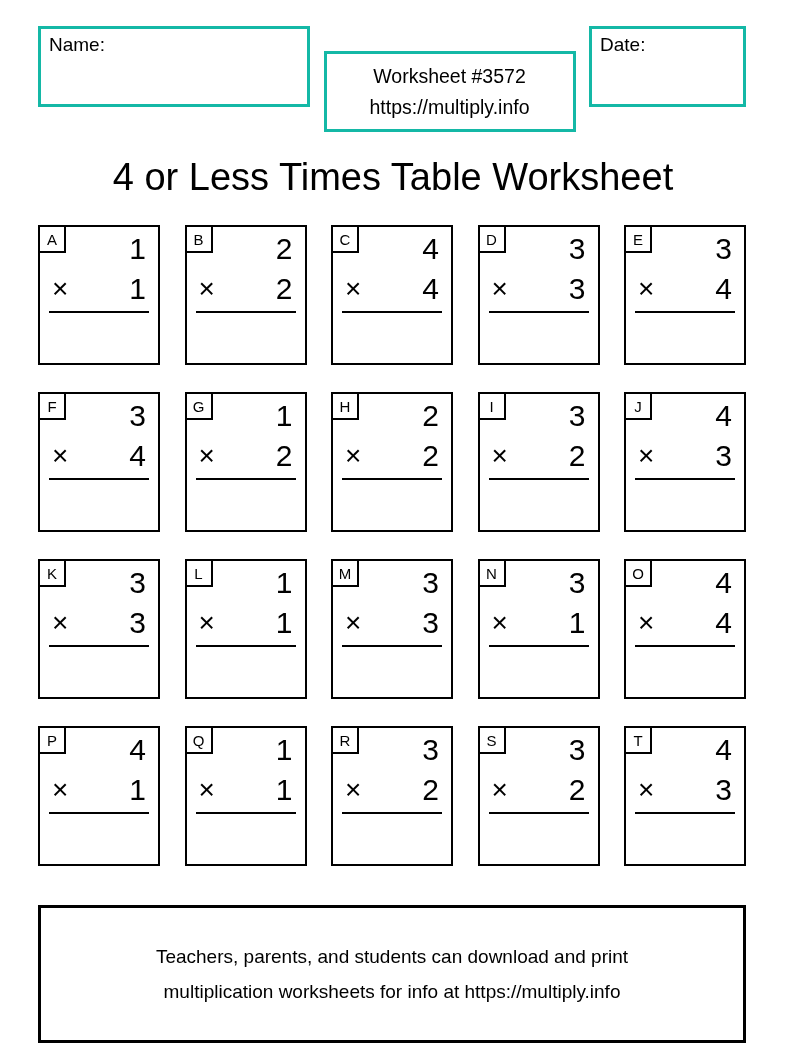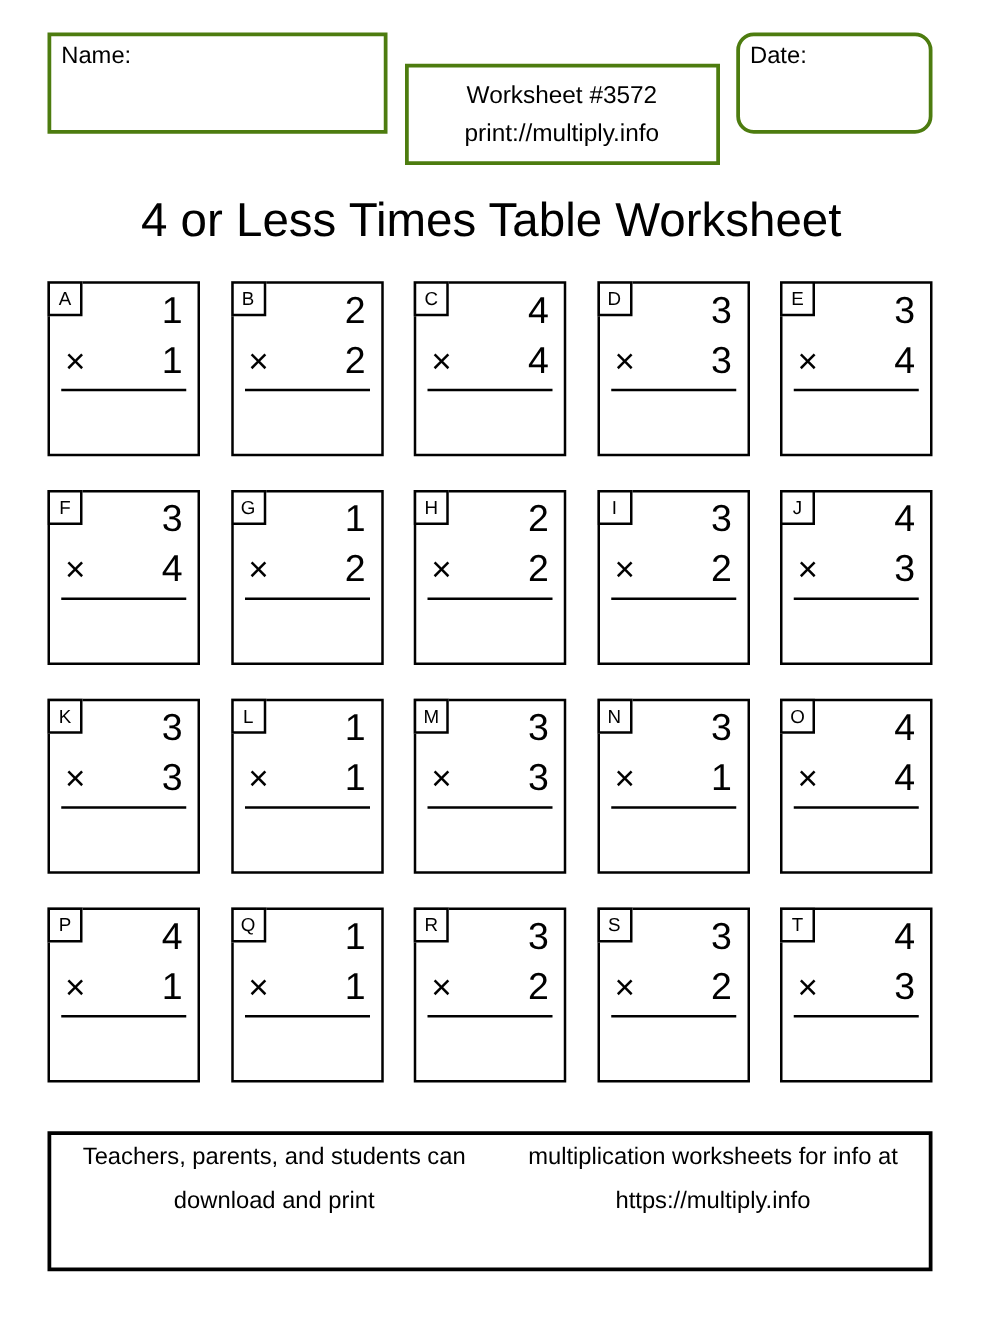--- a/index.html
+++ b/index.html
@@ -10,24 +10,24 @@
     color:#000;
     font-family:"Liberation Sans", sans-serif;
     position:relative;
   }
   .header-row {
     display:flex;
     justify-content:space-between;
     margin:26px 38px 0 38px;
     width:708px;
   }
-  .hbox { border:3px solid #4d7c0f; background:#fff; }
+  .hbox { border:3px solid #14b8a6; background:#fff; }
   .name-box  { width:272px; height:81px; padding:5px 8px; font-size:19px; }
   .ws-box    { width:252px; height:81px; display:flex; flex-direction:column; justify-content:center; text-align:center; font-size:19.5px; line-height:31px;margin-top:25px; }
-  .date-box  { width:157px; height:81px; padding:5px 8px; font-size:19px;border-radius:14px; }
+  .date-box  { width:157px; height:81px; padding:5px 8px; font-size:19px; }
   .page-title {
     margin-top:27px;
     text-align:center;
     font-size:38px;
     line-height:37px;
   }
   .grid {
     margin:29px 38px 0 38px;
     width:708px;
     display:grid;
@@ -62,37 +62,37 @@
   .rule {
     position:absolute; top:84px; left:9px;
     width:100px;
     border-top:2px solid #000;
   }
   .answer-space {
     position:absolute; top:86px; left:2px; right:2px; bottom:2px;
   }
   .footer-box {
     margin:39px 38px 0 38px;
-    width:708px; height:112px;
+    width:708px; height:138px;
     border:3px solid #000;
-    display:flex; flex-direction:row; justify-content:center;
+    display:flex; flex-direction:column; justify-content:center;
     text-align:center;
     font-size:19px; line-height:35px;
   }
 </style>
 </head>
 <body>
 
 <div class="header-row">
   <div class="hbox name-box">
     <span>Name:</span>
   </div>
   <div class="hbox ws-box">
     <div>Worksheet #3572</div>
-    <div>print://multiply.info</div>
+    <div>https://multiply.info</div>
   </div>
   <div class="hbox date-box">
     <span>Date:</span>
   </div>
 </div>
 
 <div class="page-title">4 or Less Times Table Worksheet</div>
 
 <div class="grid">
   <div class="cell">

